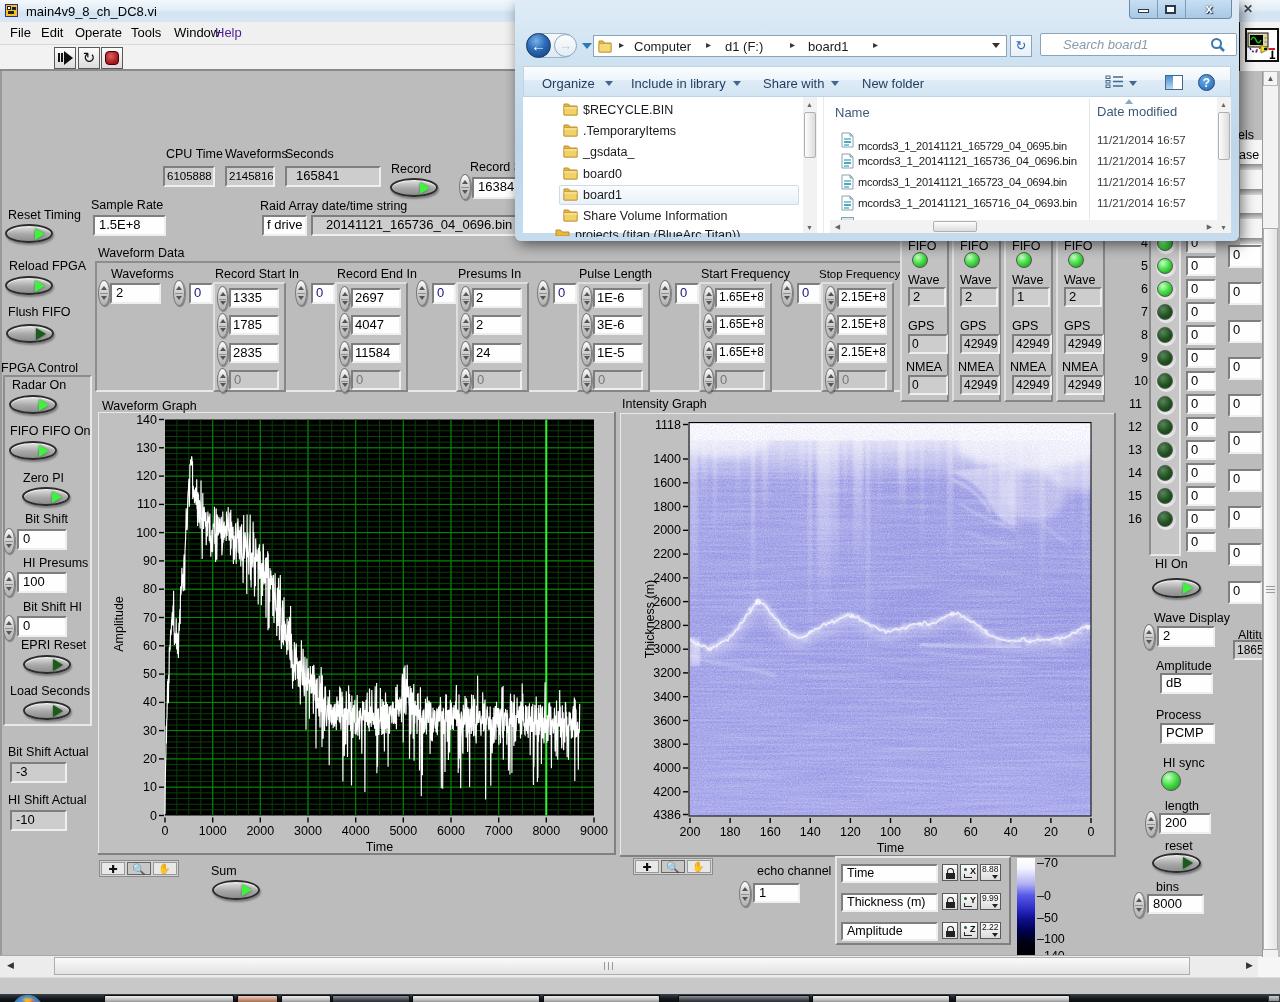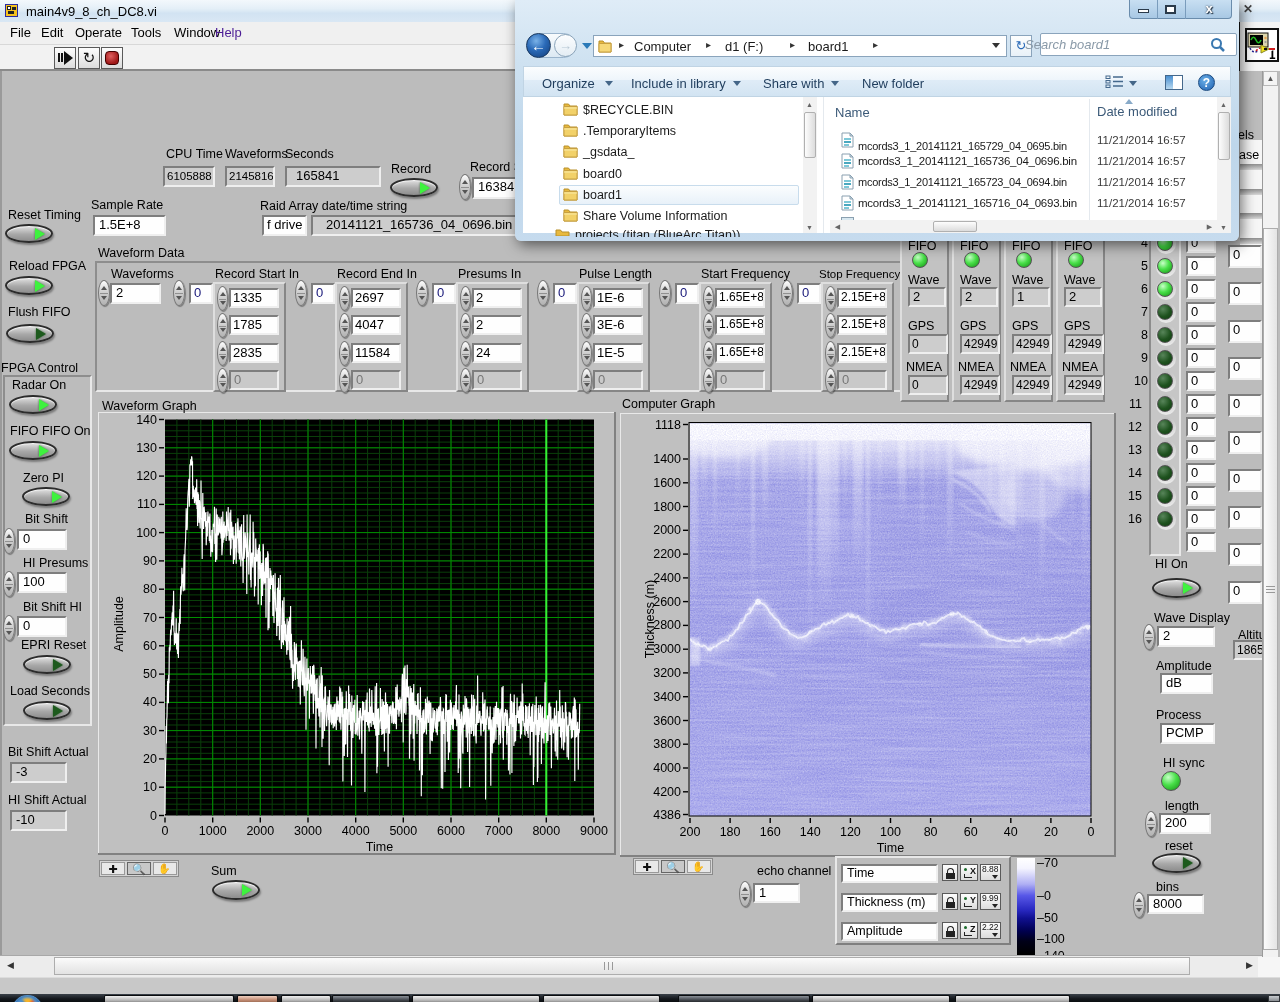--- a/index.html
+++ b/index.html
@@ -559,21 +559,21 @@
     <text x="350.7" y="423.0" font-size="12.5" text-anchor="middle" fill="#000">60</text>
     <path d="M390.8 405.0v5" stroke="#000" stroke-width="1.4"></path>
     <text x="390.8" y="423.0" font-size="12.5" text-anchor="middle" fill="#000">40</text>
     <path d="M430.9 405.0v5" stroke="#000" stroke-width="1.4"></path>
     <text x="430.9" y="423.0" font-size="12.5" text-anchor="middle" fill="#000">20</text>
     <path d="M471.0 405.0v5" stroke="#000" stroke-width="1.4"></path>
     <text x="471.0" y="423.0" font-size="12.5" text-anchor="middle" fill="#000">0</text>
     <text x="270.5" y="439.0" font-size="12.5" text-anchor="middle" fill="#000">Time</text>
     <text x="34" y="206" font-size="12.5" text-anchor="middle" fill="#000" transform="rotate(-90 34 206)">Thickness (m)</text>
   </svg>
-<div class="lb" style="left:622px;top:398px;font-size:12.5px">Computer Graph</div>
+<div class="lb" style="left:622px;top:398px;font-size:12.5px">Intensity Graph</div>
 <div style="left:633px;top:858px;width:80px;height:17px;background:#d4d4d4;border:1px solid #8a8a8a">
     <div style="left:1px;top:1px;width:24px;height:13px;background:#e8e8e8;border:1px solid #999;color:#111;font-size:11px;text-align:center;line-height:12px">✚</div>
     <div style="left:27px;top:1px;width:24px;height:13px;background:#c8c8c8;border:1px solid #666;color:#111;font-size:11px;text-align:center;line-height:12px">🔍</div>
     <div style="left:53px;top:1px;width:24px;height:13px;background:#e8e8e8;border:1px solid #999;color:#111;font-size:10px;text-align:center;line-height:12px">✋</div>
   </div>
 <div class="blk" style="left:900px;top:230px;width:49px;height:172px;"></div>
 <div class="lb" style="left:908px;top:240px;font-size:12.5px;color:#000;">FIFO</div>
 <div class="led ledon" style="left:912px;top:252px;width:16px;height:16px"></div>
 <div class="lb" style="left:908px;top:274px;font-size:12.5px;color:#000;">Wave</div>
 <div class="fg" style="left:908px;top:287px;width:38px;height:20px;font-size:13px;padding-left:3px">2</div>
@@ -807,21 +807,21 @@
     <div style="position:absolute;left:104px;top:39px;font-size:10px;color:#333">▸</div>
     <div style="position:absolute;left:119px;top:39px;font-size:13px;color:#1a1a1a">Computer</div>
     <div style="position:absolute;left:191px;top:39px;font-size:10px;color:#333">▸</div>
     <div style="position:absolute;left:210px;top:39px;font-size:13px;color:#1a1a1a">d1 (F:)</div>
     <div style="position:absolute;left:275px;top:39px;font-size:10px;color:#333">▸</div>
     <div style="position:absolute;left:293px;top:39px;font-size:13px;color:#1a1a1a">board1</div>
     <div style="position:absolute;left:358px;top:39px;font-size:10px;color:#333">▸</div>
     <div style="position:absolute;left:477px;top:43px;width:0;height:0;border:4px solid transparent;border-top:5px solid #333"></div>
     <div style="position:absolute;left:495px;top:35px;width:22px;height:22px;background:linear-gradient(180deg,#fdfefe,#e8f1f8);border:1px solid #8aa4bc;color:#2a6ab8;font-size:13px;text-align:center;line-height:20px">↻</div>
     <div style="position:absolute;left:525px;top:33px;width:197px;height:23px;background:#fff;border:1px solid #8aa4bc;border-radius:2px"></div>
-    <div style="position:absolute;left:510px;top:37px;font-size:13px;font-style:italic;color:#8a9aa8">Search board1</div>
+    <div style="position:absolute;left:548px;top:37px;font-size:13px;font-style:italic;color:#8a9aa8">Search board1</div>
     <svg style="position:absolute;left:695px;top:37px" width="16" height="16" viewBox="0 0 16 16">
       <circle cx="6.5" cy="6.5" r="4.5" fill="none" stroke="#3a78b0" stroke-width="2"></circle>
       <line x1="10" y1="10" x2="14" y2="14" stroke="#3a78b0" stroke-width="2.5"></line>
     </svg>
     <div style="position:absolute;left:8px;top:66px;width:708px;height:31px;background:linear-gradient(180deg,#fbfdfe 0%,#eef5fb 45%,#dfecf7 46%,#d2e4f2 100%);border:1px solid #c0d4e4"></div>
     <div style="position:absolute;left:27px;top:76px;font-size:13px;color:#1e3c5c">Organize</div>
     <div style="position:absolute;left:116px;top:76px;font-size:13px;color:#1e3c5c">Include in library</div>
     <div style="position:absolute;left:248px;top:76px;font-size:13px;color:#1e3c5c">Share with</div>
     <div style="position:absolute;left:347px;top:76px;font-size:13px;color:#1e3c5c">New folder</div>
     <div style="position:absolute;left:90px;top:81px;width:0;height:0;border:4px solid transparent;border-top:5px solid #446688"></div>

